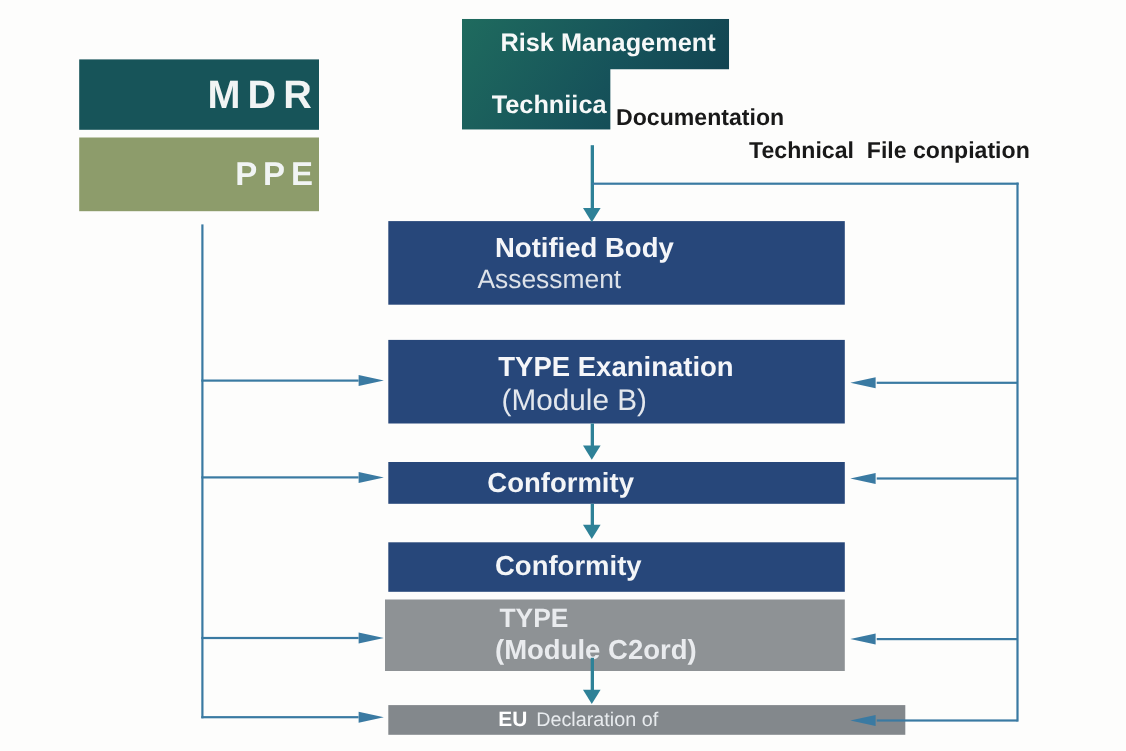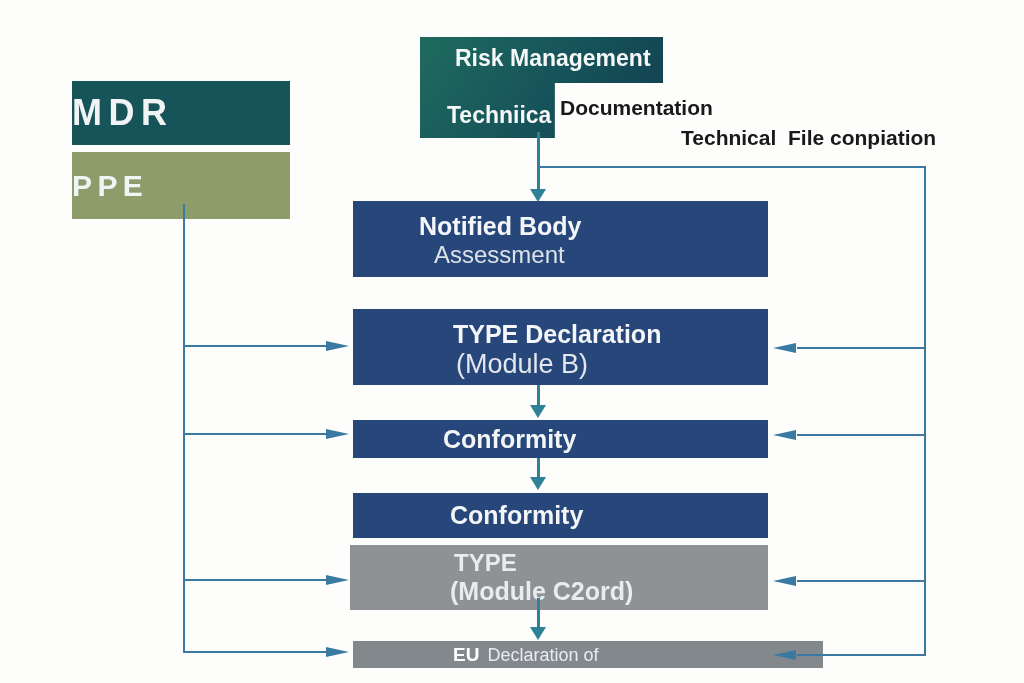--- a/index.html
+++ b/index.html
@@ -4,44 +4,44 @@
 <style>
   html,body{margin:0;padding:0;background:#ffffff;}
   .canvas{
     position:relative;width:1024px;height:683px;
     background:#fdfdfc;overflow:hidden;
     font-family:"Liberation Sans","DejaVu Sans",sans-serif;
   }
   .abs{position:absolute;}
 
   
-  .badge{display:flex;align-items:center;justify-content:flex-start;
-    color:#f1f4f4;font-weight:bold;font-size:36px;letter-spacing:0.18em;margin-top:27px;}
+  .badge{display:flex;align-items:center;justify-content:flex-end;
+    color:#f1f4f4;font-weight:bold;font-size:36px;letter-spacing:0.18em;}
   #mdr{left:72px;top:54px;width:218px;height:64px;background:#175459;}
   #ppe{left:72px;top:125px;width:218px;height:67px;background:#8d9c6b;font-size:30px;}
 
   
-  #risk{left:420px;top:37px;width:243px;height:101px;
+  #risk{left:420px;top:17px;width:243px;height:101px;
     background:linear-gradient(125deg,#1f6b5e 0%,#16525a 55%,#113f4e 100%);
     clip-path:polygon(0 0,100% 0,100% 45.5%,55.5% 45.5%,55.5% 100%,0 100%);}
   #risk .rl{position:absolute;color:#f6f8f8;font-weight:bold;font-size:23px;white-space:nowrap;}
   #risk .rl1{left:35px;top:8px;}
   #risk .rl2{left:5px;top:38px;}
   #risk .rl3{left:27px;top:65px;}
 
   
   .black-label{color:#191919;font-weight:bold;font-size:21px;white-space:pre;}
   #doc-label{left:560px;top:96px;}
   #tech-label{left:681px;top:126px;}
 
   
   .fbox{color:#f3f5f7;}
   .fbox .l1{font-weight:bold;}
   #nb{left:353px;top:201px;width:415px;height:76px;background:#27477a;padding-top:11px;box-sizing:border-box;}
-  #nb .l1{font-size:25px;padding-left:66px;line-height:29px;color:#f5f6f9;}
+  #nb .l1{font-size:25px;padding-left:97px;line-height:29px;color:#f5f6f9;}
   #nb .l2{font-size:24px;padding-left:81px;line-height:28px;color:#dde2e9;}
   #te{left:353px;top:309px;width:415px;height:76px;background:#27477a;padding-top:10px;box-sizing:border-box;}
   #te .l1{font-size:25px;padding-left:100px;line-height:30px;color:#f5f6f9;}
   #te .l2{font-size:27px;padding-left:103px;line-height:31px;color:#e3e7ed;}
   #c1{left:353px;top:420px;width:415px;height:38px;background:#27477a;}
   #c1 .l1{font-size:25px;padding-left:90px;line-height:38px;}
   #c2{left:353px;top:493px;width:415px;height:45px;background:#27477a;}
   #c2 .l1{font-size:25px;padding-left:97px;line-height:45px;}
   #tc{left:350px;top:545px;width:418px;height:65px;background:#8e9295;padding-top:3px;box-sizing:border-box;}
   #tc .l1{font-size:24px;padding-left:104px;line-height:29px;color:#e9ebee;}
@@ -104,21 +104,21 @@
 
   <div class="abs black-label" id="doc-label">Documentation</div>
   <div class="abs black-label" id="tech-label">Technical  File conpiation</div>
 
   <div class="abs fbox" id="nb">
     <div class="l1">Notified Body</div>
     <div class="l2">Assessment</div>
   </div>
 
   <div class="abs fbox" id="te">
-    <div class="l1">TYPE Declaration</div>
+    <div class="l1">TYPE Exanination</div>
     <div class="l2">(Module B)</div>
   </div>
 
   <div class="abs fbox" id="c1">
     <div class="l1">Conformity</div>
   </div>
 
   <div class="abs fbox" id="c2">
     <div class="l1">Conformity</div>
   </div>

